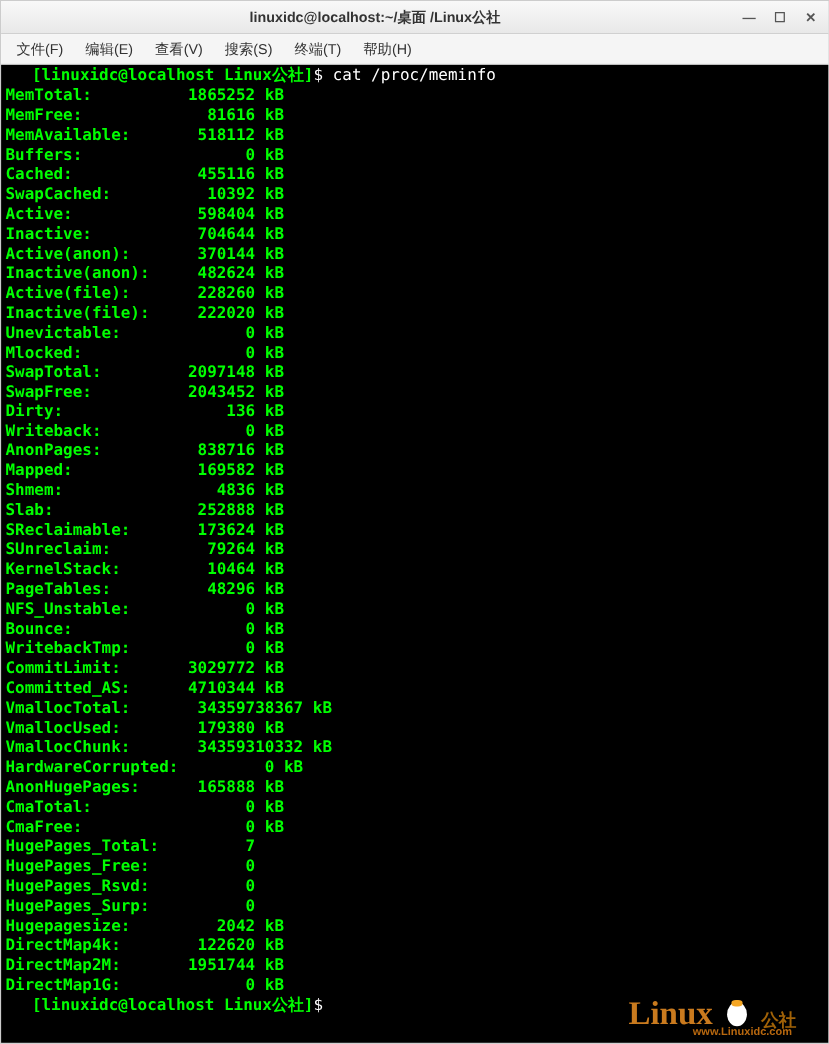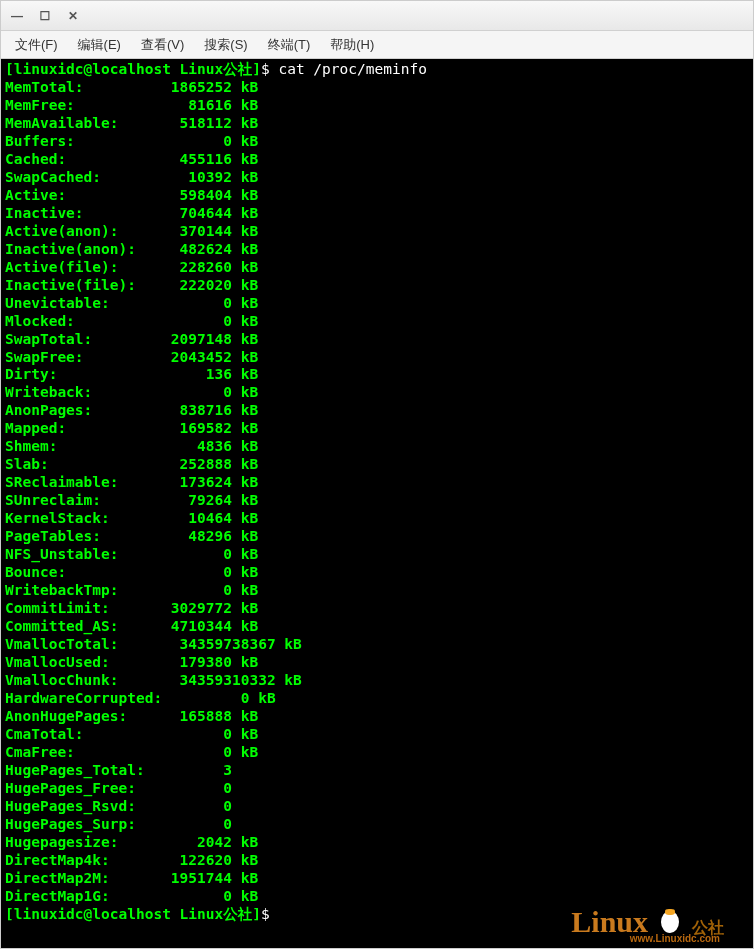--- a/index.html
+++ b/index.html
@@ -73,20 +73,21 @@
       font-size: 14.5px;
       line-height: 1.24;
       padding: 2px 4px;
       overflow: hidden;
       white-space: pre;
       position: relative;
     }
     .prompt-user {
       color: #00ff00;
       font-weight: bold;
+      margin-left: 24px;
     }
     .prompt-dollar {
       color: #fff;
     }
     .command {
       color: #fff;
       margin-top: 24px;
     }
     .mem-line {
       color: #00ff00;
@@ -153,20 +154,21 @@
       color: #b8680f;
       font-family: sans-serif;
       text-shadow: 0 0 1px #000;
     }
   </style>
 </head>
 <body>
 
 <div class="window">
   <div class="titlebar">
+    <span class="title-text">linuxidc@localhost:~/桌面 /Linux公社</span>
     <div class="win-btns">
       <span class="win-btn">—</span>
       <span class="win-btn">☐</span>
       <span class="win-btn">✕</span>
     </div>
   </div>
   <div class="menubar">
     <span class="menu-item">文件(F)</span>
     <span class="menu-item">编辑(E)</span>
     <span class="menu-item">查看(V)</span>
@@ -206,21 +208,21 @@
 <span class="mem-line">WritebackTmp:            0 kB</span>
 <span class="mem-line">CommitLimit:       3029772 kB</span>
 <span class="mem-line">Committed_AS:      4710344 kB</span>
 <span class="mem-line">VmallocTotal:       34359738367 kB</span>
 <span class="mem-line">VmallocUsed:        179380 kB</span>
 <span class="mem-line">VmallocChunk:       34359310332 kB</span>
 <span class="mem-line">HardwareCorrupted:         0 kB</span>
 <span class="mem-line">AnonHugePages:      165888 kB</span>
 <span class="mem-line">CmaTotal:                0 kB</span>
 <span class="mem-line">CmaFree:                 0 kB</span>
-<span class="mem-line">HugePages_Total:         3</span>
+<span class="mem-line">HugePages_Total:         7</span>
 <span class="mem-line">HugePages_Free:          0</span>
 <span class="mem-line">HugePages_Rsvd:          0</span>
 <span class="mem-line">HugePages_Surp:          0</span>
 <span class="mem-line">Hugepagesize:         2042 kB</span>
 <span class="mem-line">DirectMap4k:        122620 kB</span>
 <span class="mem-line">DirectMap2M:       1951744 kB</span>
 <span class="mem-line">DirectMap1G:             0 kB</span>
 <span class="prompt-user">[linuxidc@localhost Linux公社]</span><span class="prompt-dollar">$ </span></div>
 </div>
 

